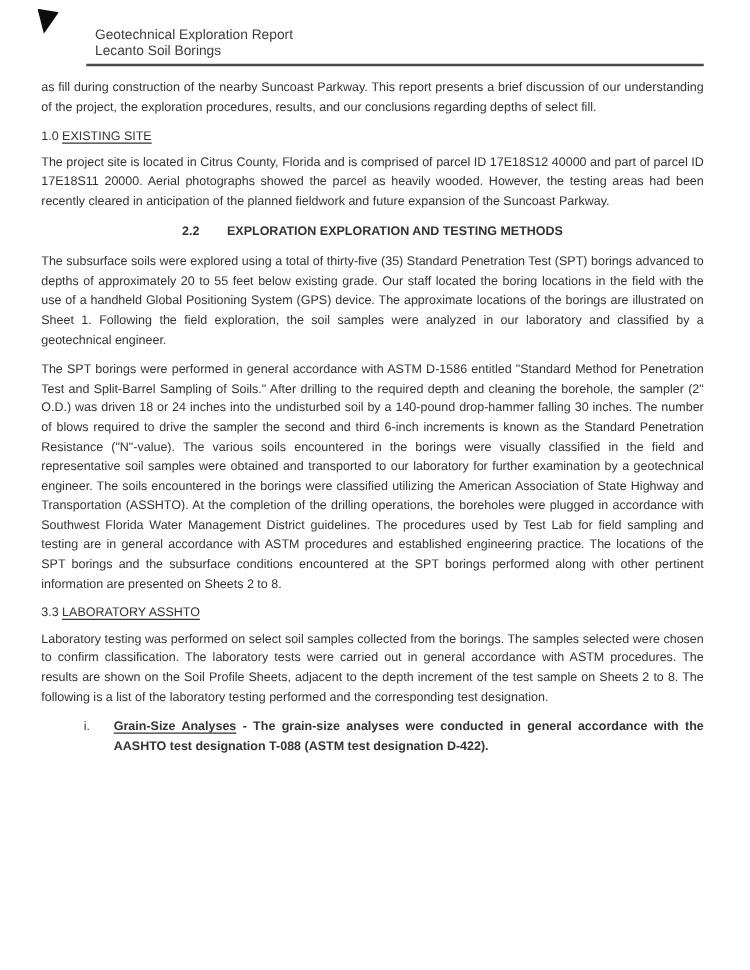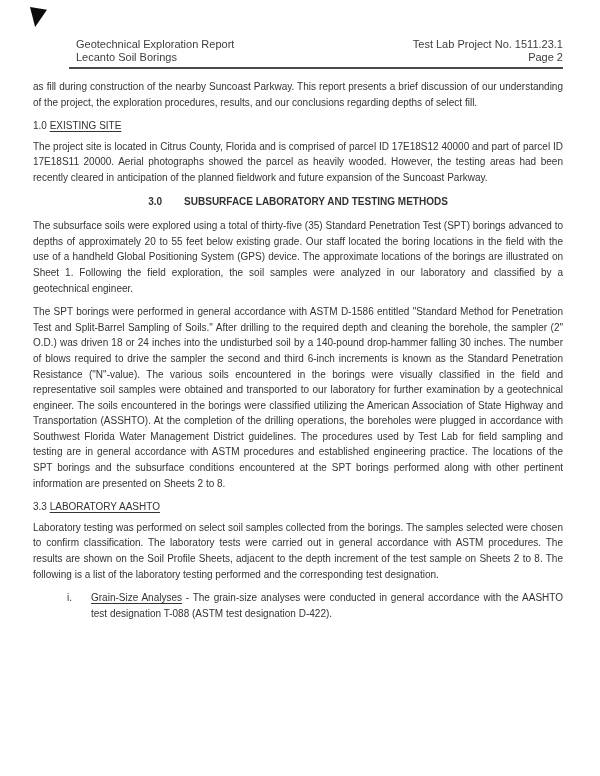--- a/index.html
+++ b/index.html
@@ -24,21 +24,21 @@
   .corner-artifact {
     position: absolute;
     left: 30px;
     top: 7px;
     width: 17px;
     height: 20px;
     background: #0d0d0d;
     clip-path: polygon(0 0, 100% 14%, 30% 100%);
   }
   .header {
-    margin: 38px 37px 0 69px;
+    margin: 22px 37px 0 69px;
     border-bottom: 2px solid #4a4a4a;
     padding-bottom: 3px;
     display: flex;
     justify-content: space-between;
     align-items: flex-end;
     font-size: 11px;
     line-height: 13px;
     color: #3d3d3d;
   }
   .header-left { padding-left: 7px; }
@@ -70,57 +70,54 @@
     margin: 2px 0 0 34px;
   }
   .list-marker {
     width: 24px;
     flex-shrink: 0;
     text-align: left;
   }
   .list-text {
     flex: 1;
     text-align: justify;
+    font-weight: bold;
   }
 </style>
 </head>
 <body>
 
 <div class="page">
 
   <div class="corner-artifact"></div>
 
   <div class="header">
     <div class="header-left">
       <div>Geotechnical Exploration Report</div>
       <div>Lecanto Soil Borings</div>
     </div>
-    <div class="header-right">
-      <div>Test Lab Project No. 1511.23.1</div>
-      <div>Page 2</div>
-    </div>
   </div>
 
   <div class="content">
 
     <p class="body-para"><span>as fill during construction of the nearby Suncoast Parkway. This report presents a brief discussion of our understanding of the project, the exploration procedures, results, and our conclusions regarding depths of select fill.</span></p>
 
     <div class="sec-heading"><span>1.0 </span><span class="u">EXISTING SITE</span></div>
     <p class="body-para"><span>The project site is located in Citrus County, Florida and is comprised of parcel ID 17E18S12 40000 and part of parcel ID 17E18S11 20000. Aerial photographs showed the parcel as heavily wooded. However, the testing areas had been recently cleared in anticipation of the planned fieldwork and future expansion of the Suncoast Parkway.</span></p>
 
     <div class="center-heading">
-      <span>3.0</span>
-      <span>SUBSURFACE LABORATORY AND TESTING METHODS</span>
+      <span>2.2</span>
+      <span>EXPLORATION EXPLORATION AND TESTING METHODS</span>
     </div>
 
     <p class="body-para"><span>The subsurface soils were explored using a total of thirty-five (35) Standard Penetration Test (SPT) borings advanced to depths of approximately 20 to 55 feet below existing grade. Our staff located the boring locations in the field with the use of a handheld Global Positioning System (GPS) device. The approximate locations of the borings are illustrated on </span><span class="b">Sheet 1</span><span>. Following the field exploration, the soil samples were analyzed in our laboratory and classified by a geotechnical engineer.</span></p>
 
     <p class="body-para"><span>The SPT borings were performed in general accordance with ASTM D-1586 entitled "Standard Method for Penetration Test and Split-Barrel Sampling of Soils." After drilling to the required depth and cleaning the borehole, the sampler (2" O.D.) was driven 18 or 24 inches into the undisturbed soil by a 140-pound drop-hammer falling 30 inches. The number of blows required to drive the sampler the second and third 6-inch increments is known as the Standard Penetration Resistance ("N"-value). The various soils encountered in the borings were visually classified in the field and representative soil samples were obtained and transported to our laboratory for further examination by a geotechnical engineer. The soils encountered in the borings were classified utilizing the American Association of State Highway and Transportation (ASSHTO). At the completion of the drilling operations, the boreholes were plugged in accordance with Southwest Florida Water Management District guidelines. The procedures used by Test Lab for field sampling and testing are in general accordance with ASTM procedures and established engineering practice. The locations of the SPT borings and the subsurface conditions encountered at the SPT borings performed along with other pertinent information are presented on </span><span class="b">Sheets 2 to 8</span><span>.</span></p>
 
-    <div class="sec-heading"><span>3.3 </span><span class="u">LABORATORY AASHTO</span></div>
+    <div class="sec-heading"><span>3.3 </span><span class="u">LABORATORY ASSHTO</span></div>
     <p class="body-para"><span>Laboratory testing was performed on select soil samples collected from the borings. The samples selected were chosen to confirm classification. The laboratory tests were carried out in general accordance with ASTM procedures. The results are shown on the Soil Profile Sheets, adjacent to the depth increment of the test sample on </span><span class="b">Sheets 2 to 8</span><span>. The following is a list of the laboratory testing performed and the corresponding test designation.</span></p>
 
     <div class="list-item">
       <div class="list-marker">i.</div>
       <div class="list-text"><span class="u">Grain-Size Analyses</span><span> - The grain-size analyses were conducted in general accordance with the AASHTO test designation T-088 (ASTM test designation D-422).</span></div>
     </div>
 
   </div>
 </div>
 

